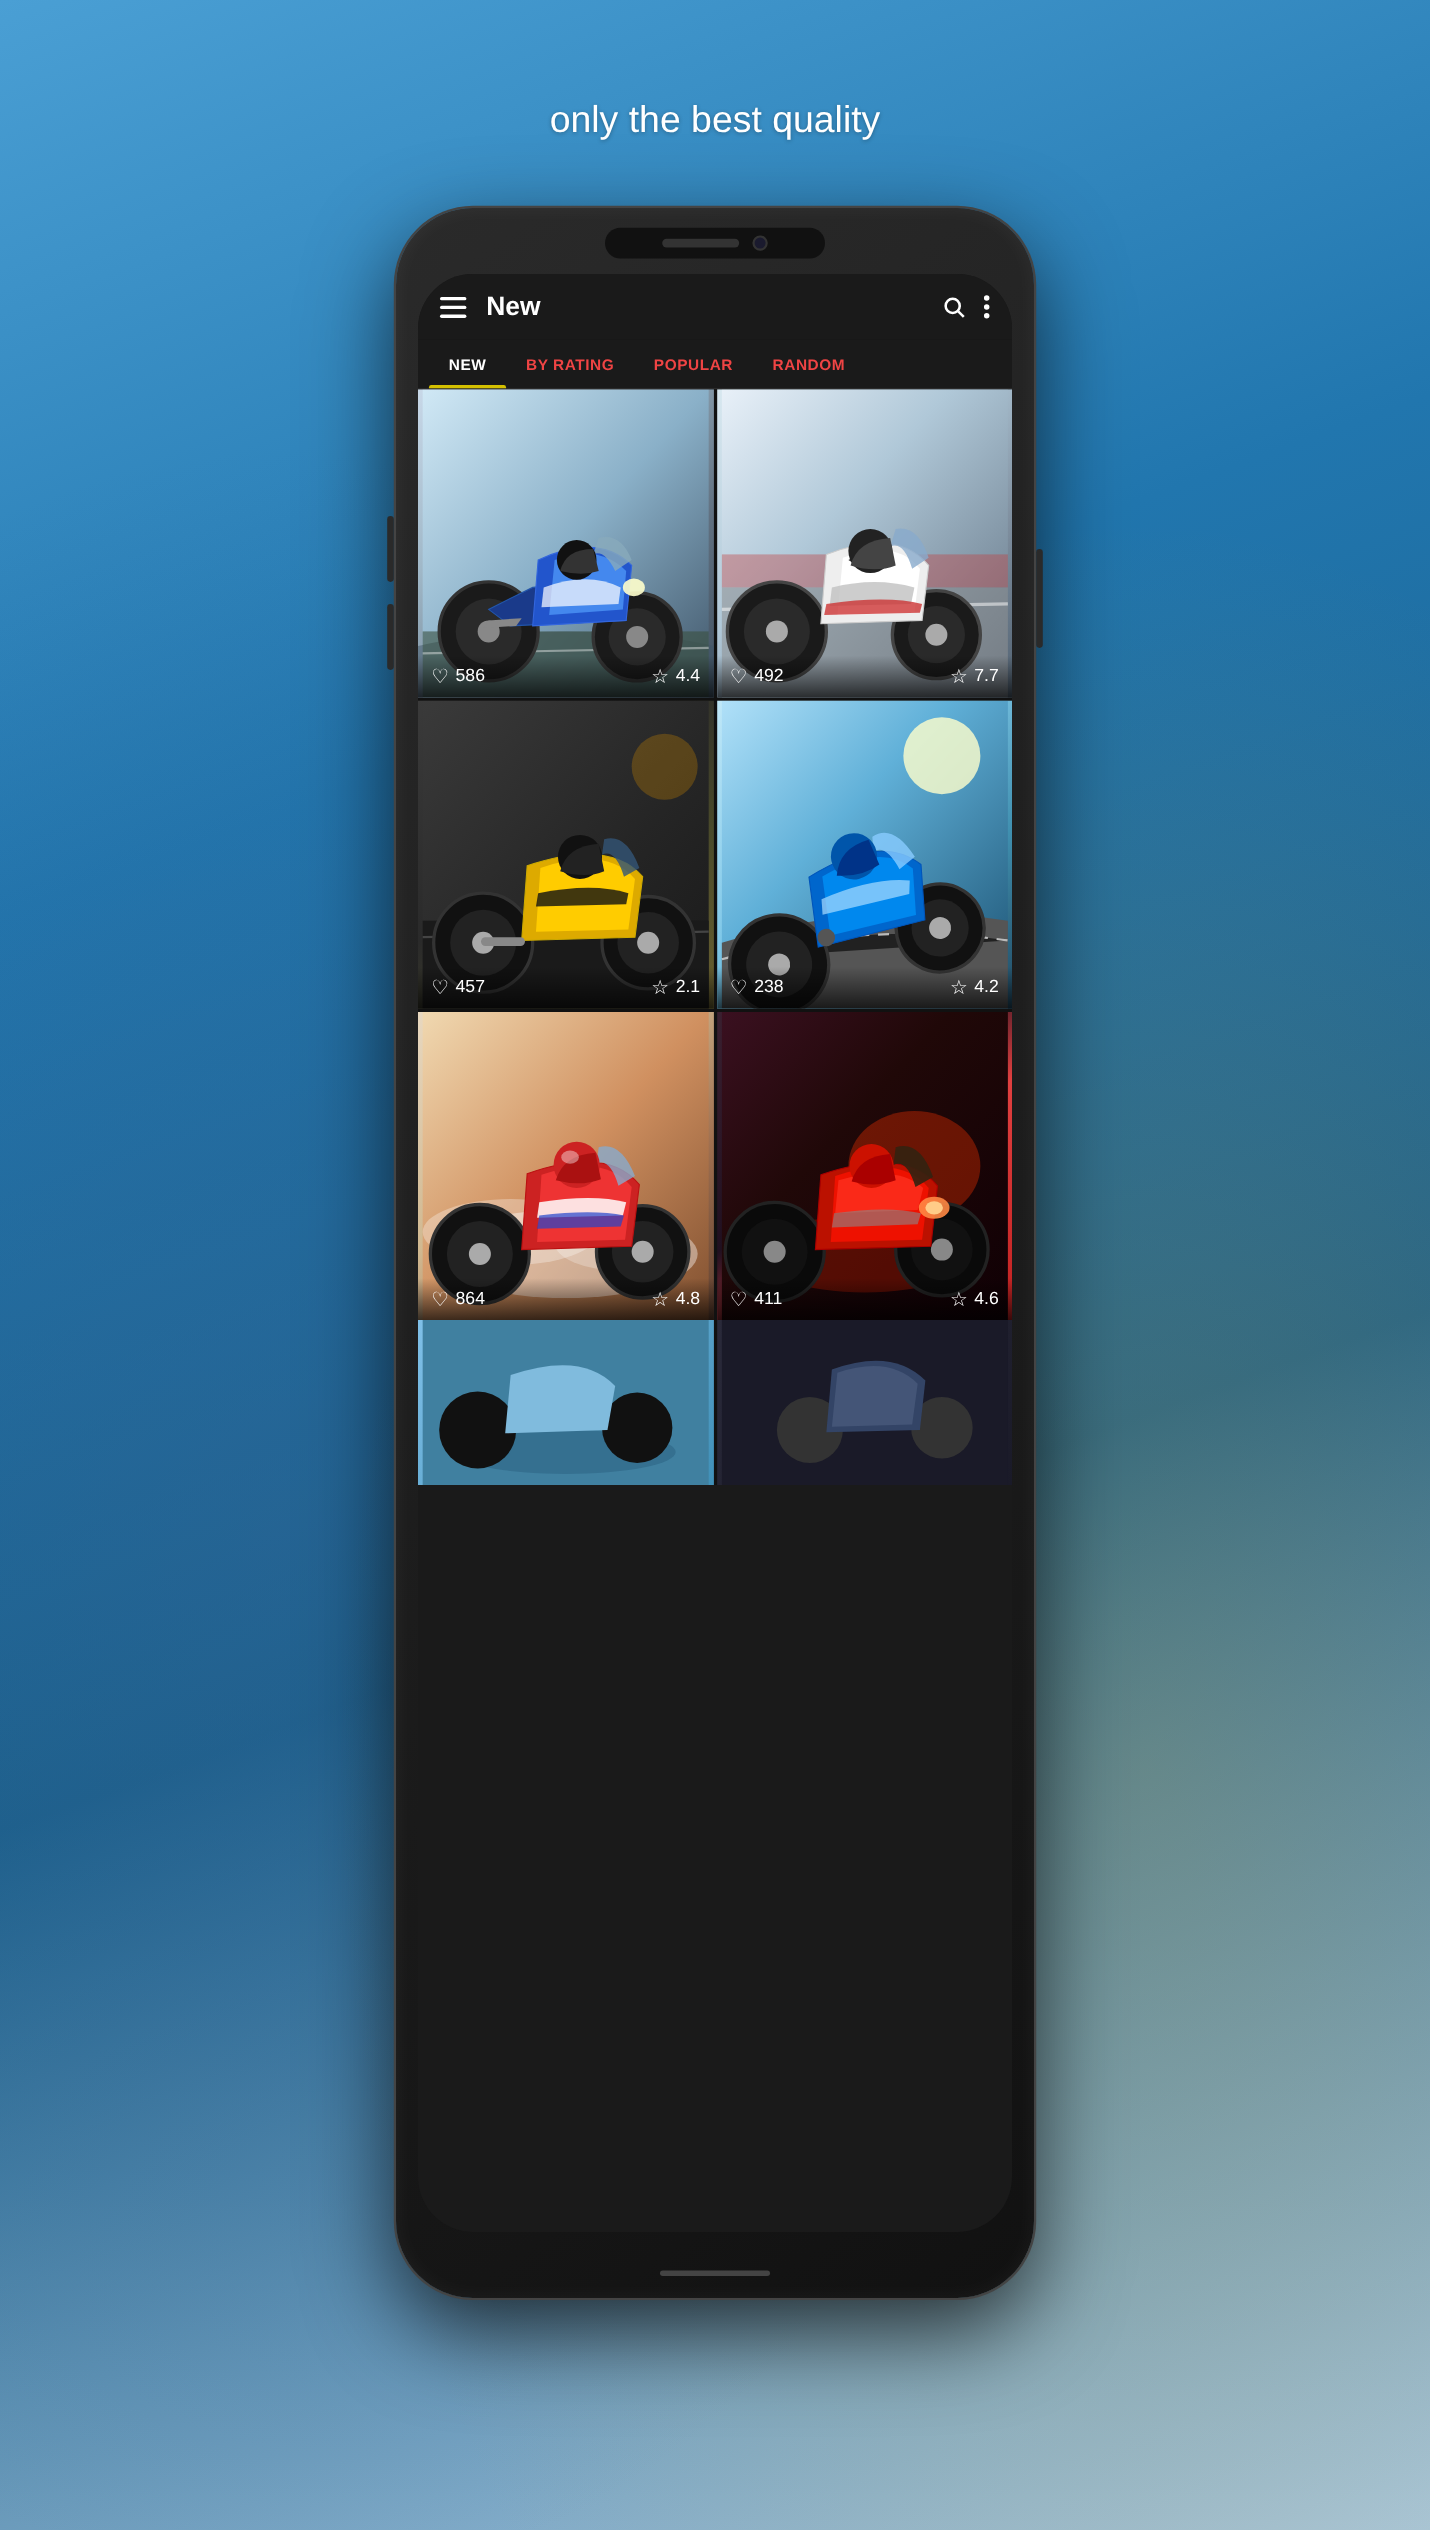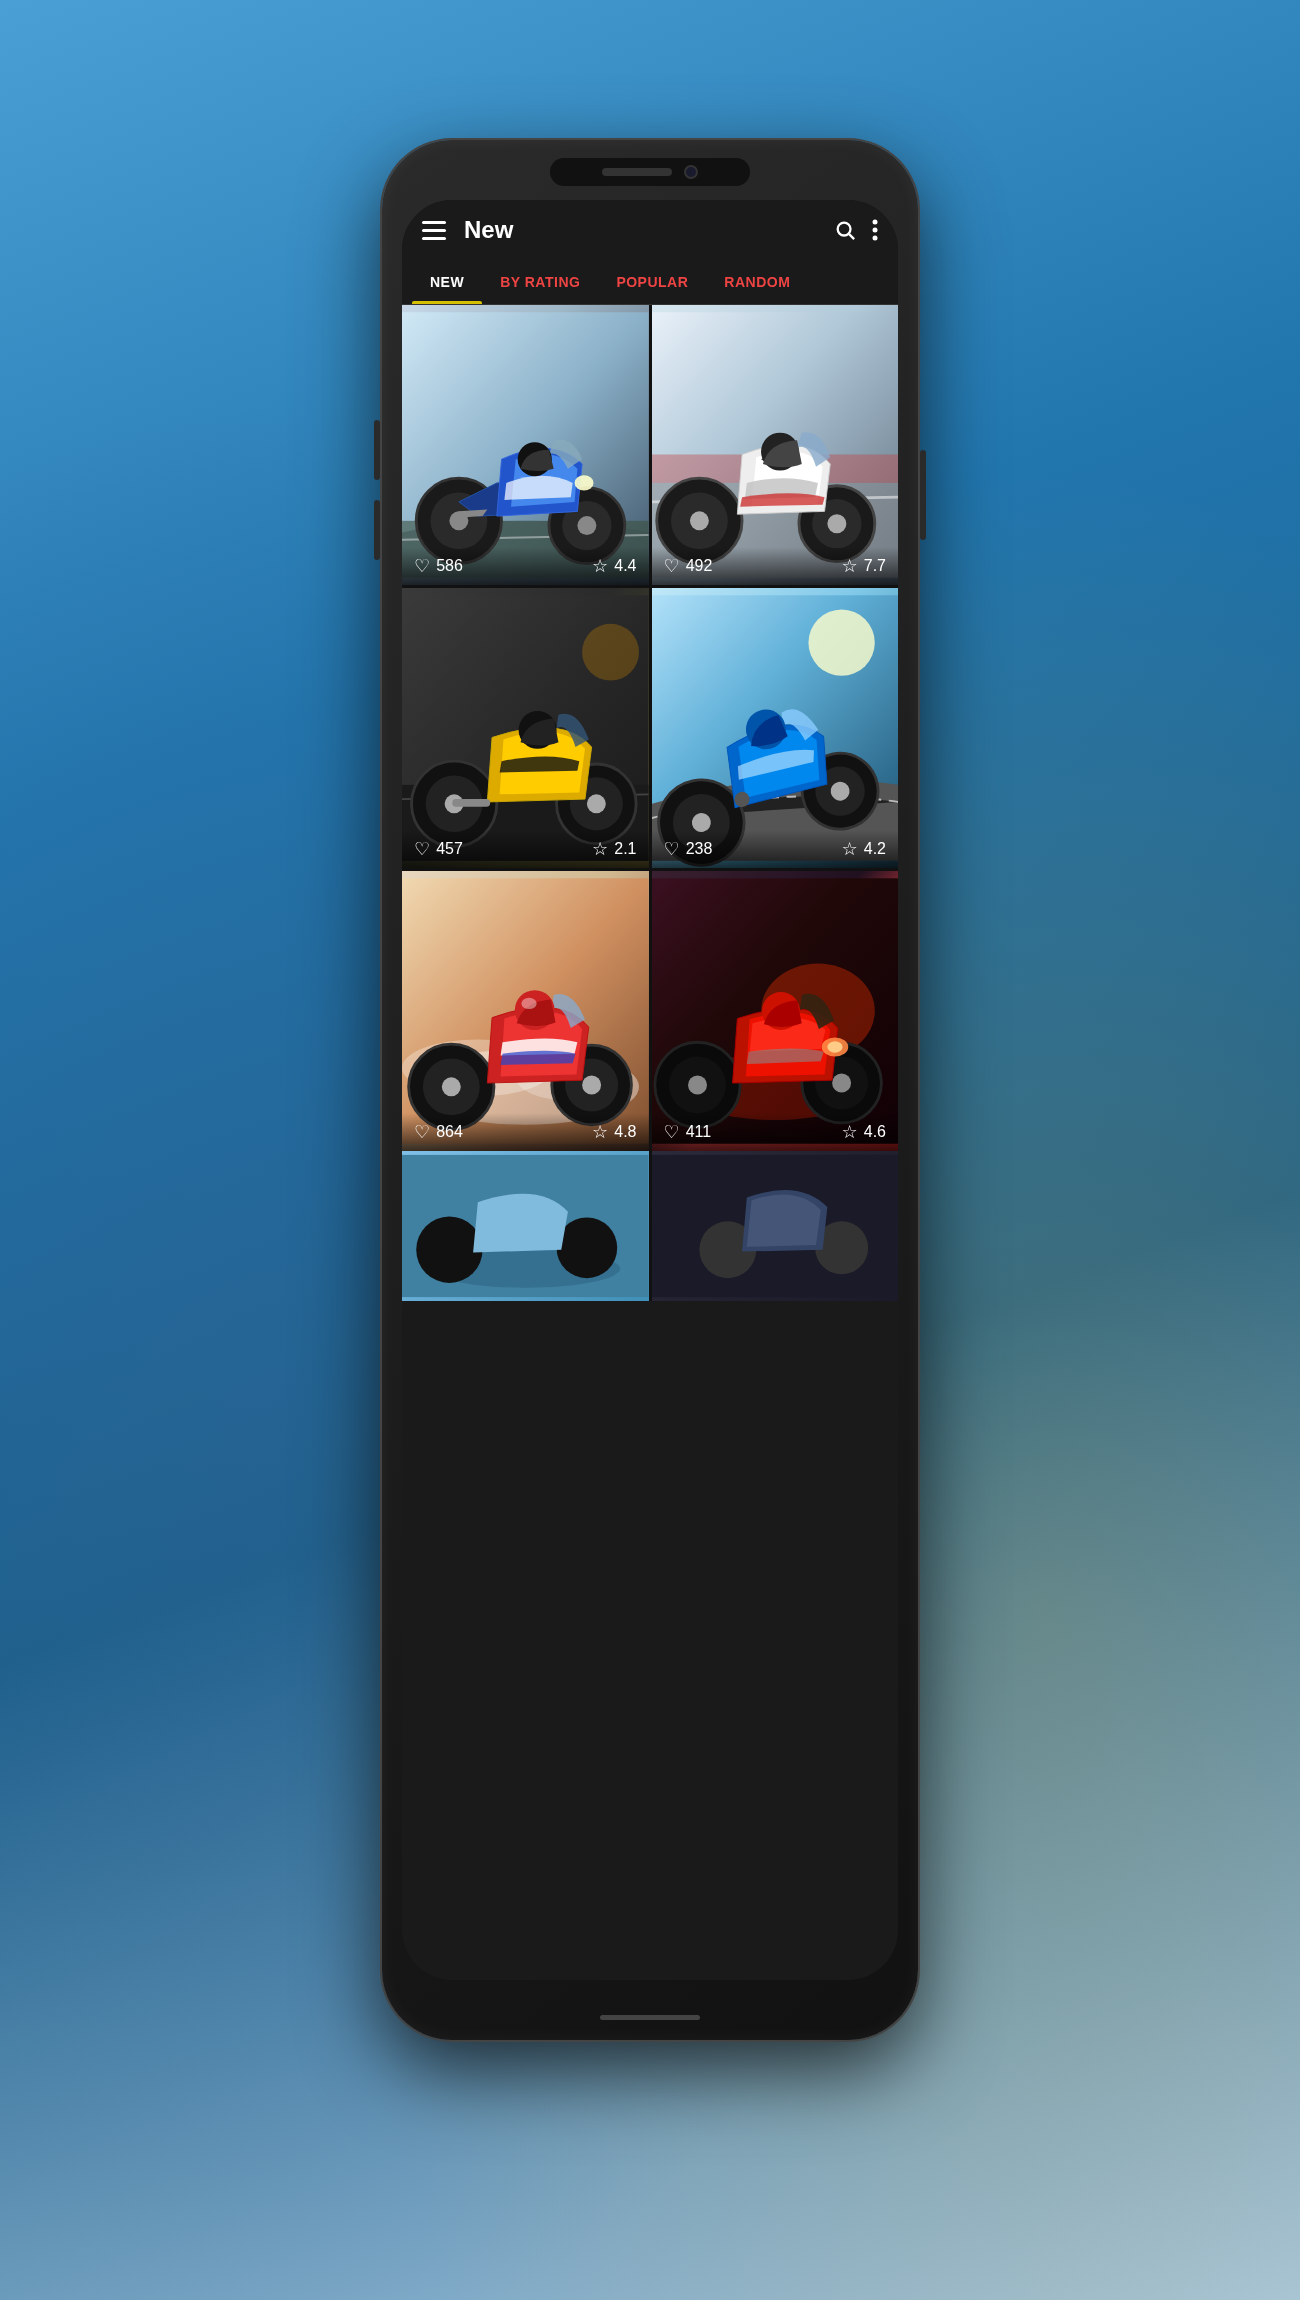--- a/index.html
+++ b/index.html
@@ -48,21 +48,21 @@
       font-weight: 400;
       margin-top: 10px;
       text-shadow: 0 1px 4px rgba(0,0,0,0.3);
     }
 
     
     .phone-wrapper {
       position: relative;
       z-index: 2;
       margin-top: 60px;
-      width: 536px;
+      width: 580px;
       height: 1900px;
     }
 
     
     .phone-frame {
       position: absolute;
       top: 0; left: 0;
       width: 100%;
       height: 100%;
       border-radius: 70px;
@@ -335,20 +335,21 @@
       overflow: hidden;
       position: relative;
     }
   </style>
 </head>
 <body>
 
 <div class="bg-blur"></div>
 
 <div class="header-text">
+  <div class="subtitle">only the best quality</div>
 </div>
 
 <div class="phone-wrapper">
 
   <div class="phone-frame"></div>
   <div class="phone-volume-up"></div>
   <div class="phone-volume-down"></div>
   <div class="phone-power"></div>
   <div class="phone-home"></div>
 

